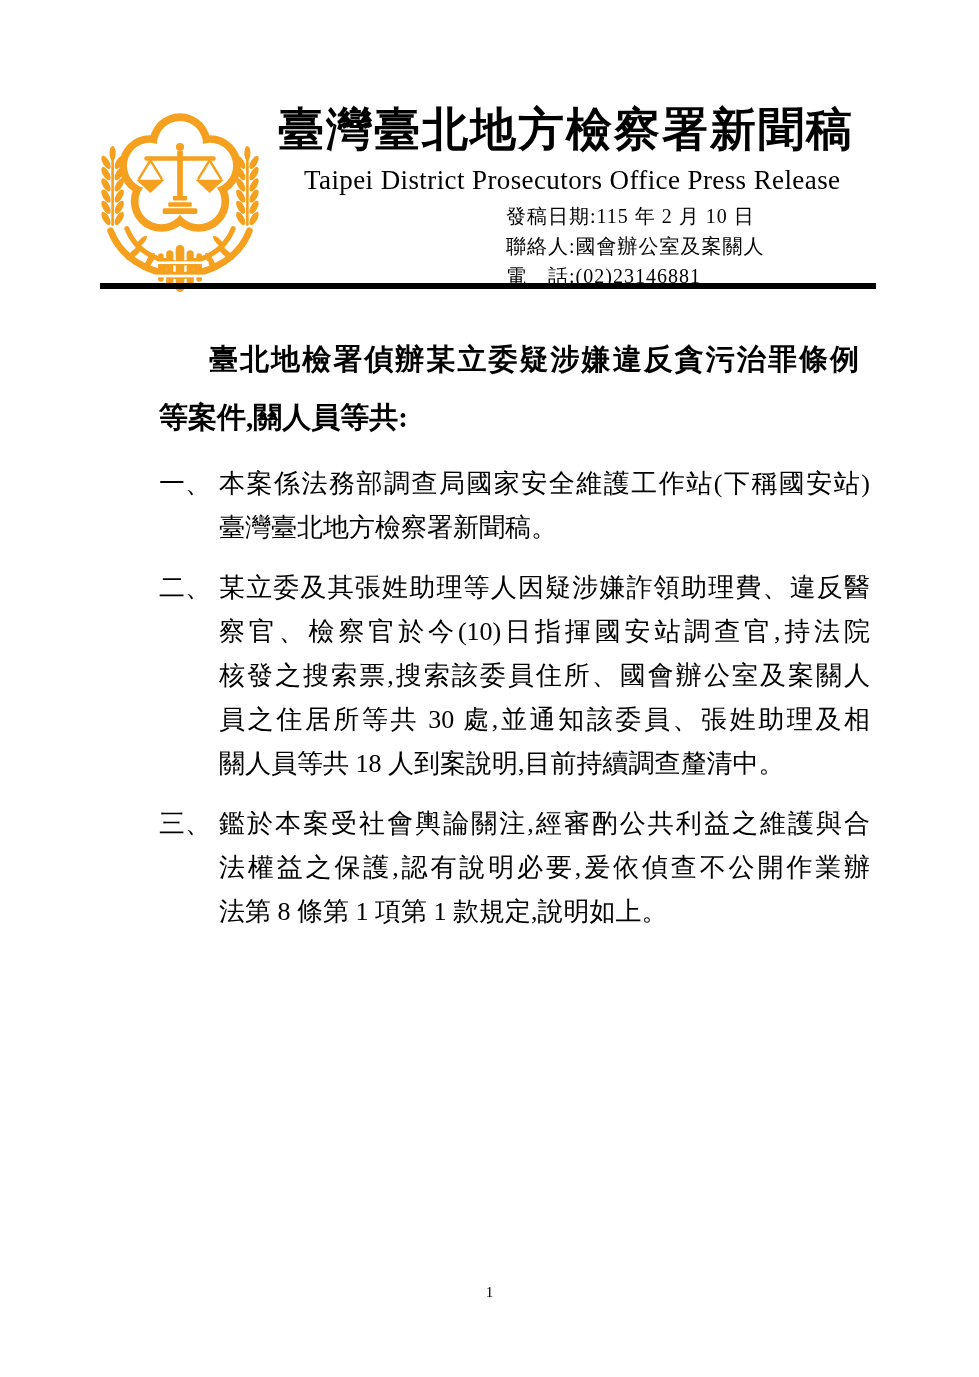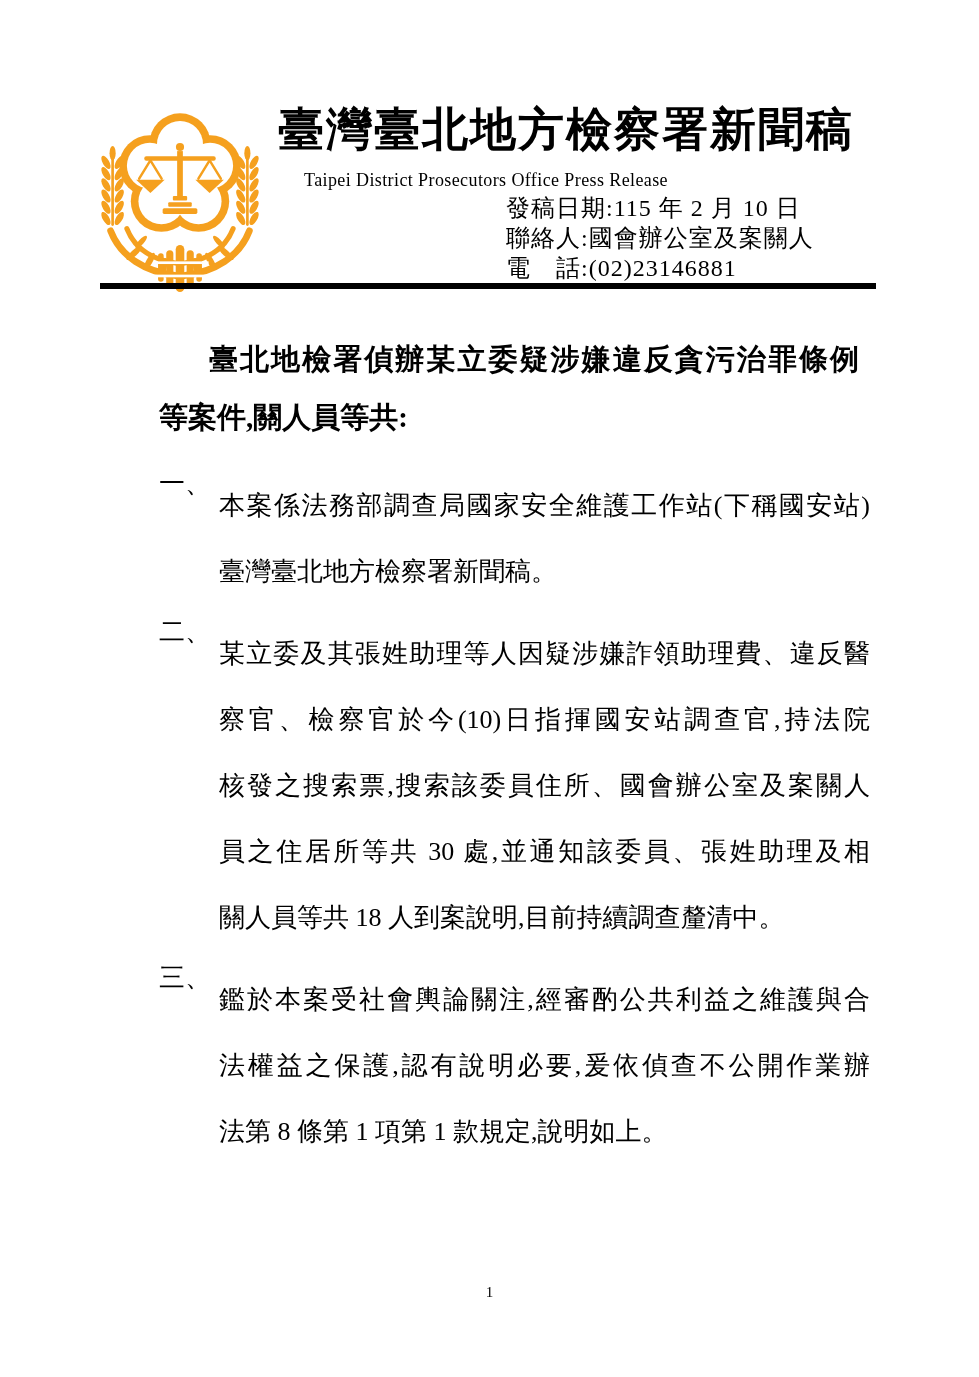--- a/index.html
+++ b/index.html
@@ -21,42 +21,42 @@
   .em-w { fill:#ffffff; }
   .em-so { stroke:currentColor; fill:none; stroke-linecap:round; }
 
   .head-block { position:absolute; left:278px; top:104px; width:596px; }
   .title {
     font-size:46px; font-weight:700; line-height:52px;
     letter-spacing:2px; white-space:nowrap;
   }
   .subtitle {
     margin:12px 0 0 26px;
-    font-size:18px; line-height:25px; letter-spacing:0.4px;
+    font-size:27px; line-height:25px; letter-spacing:0.4px;
     white-space:nowrap;
   }
-  .info { margin:0 0 0 228px; font-size:24px; line-height:30px; letter-spacing:1px; }
+  .info { margin:8px 0 0 228px; font-size:20px; line-height:30px; letter-spacing:1px; }
   .info-line { white-space:nowrap; }
 
   .rule { position:absolute; left:100px; top:283px; width:776px; height:6px; background:#000; }
 
   
   .content { position:absolute; left:159px; top:330px; width:715px; }
 
   .intro { font-weight:700; font-size:29px; line-height:58px; margin-bottom:16px; }
   .intro-line { width:700px; }
   .intro-line.first {
     padding-left:50px; width:650px;
     text-align:justify; text-align-last:justify;
   }
 
   .item { display:flex; font-size:26px; line-height:44px; margin-bottom:16px; }
   .marker { width:60px; flex:none; }
   .text { width:651px; flex:none; }
-  .line { text-align:justify; text-align-last:justify;margin-top:22px; }
+  .line { text-align:justify; text-align-last:justify; }
   .line.last { text-align:justify; text-align-last:left; }
 
   .page-number {
     position:absolute; left:0; top:1284px; width:100%;
     text-align:center; font-size:15px;
   }
 </style>
 </head>
 <body>
 

